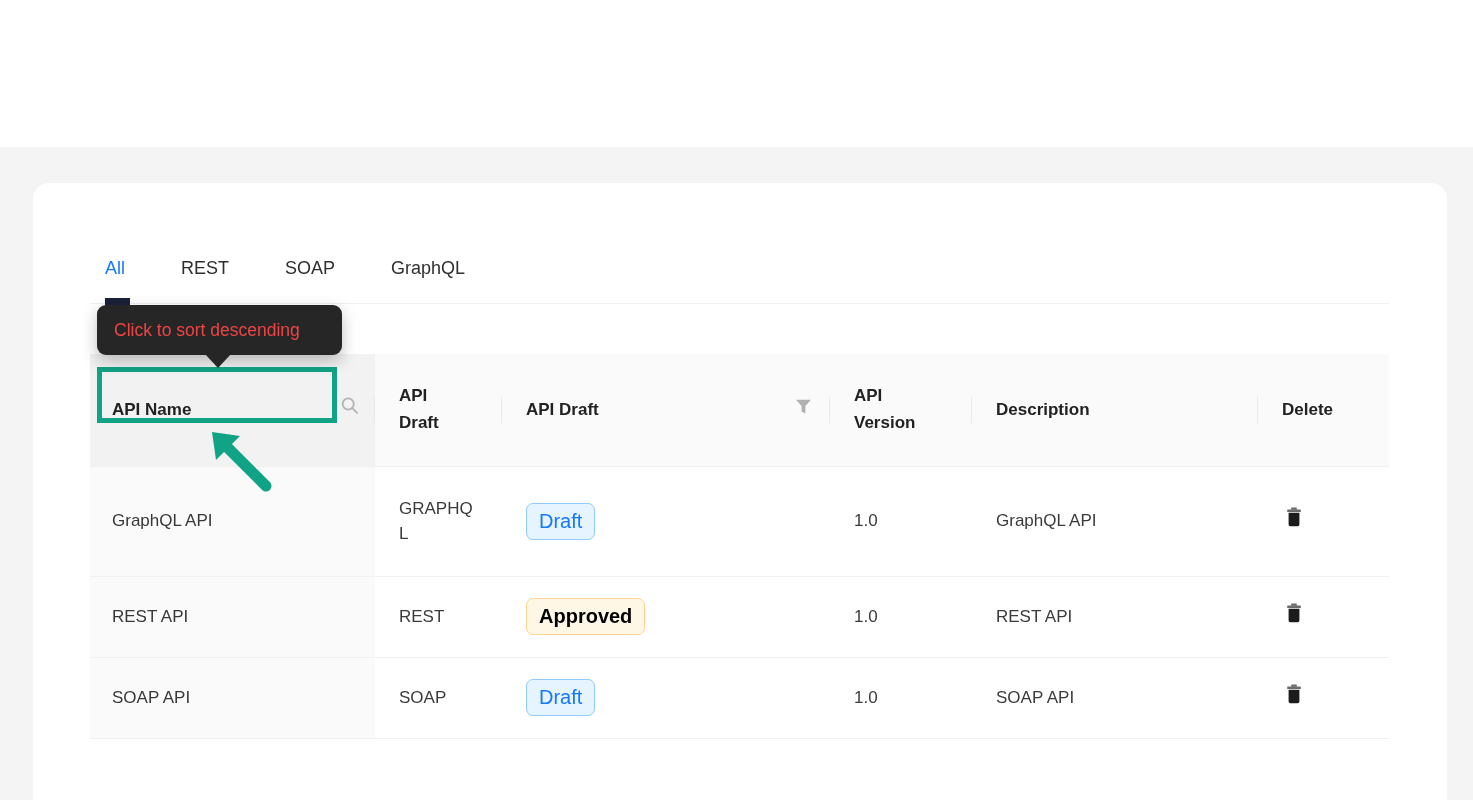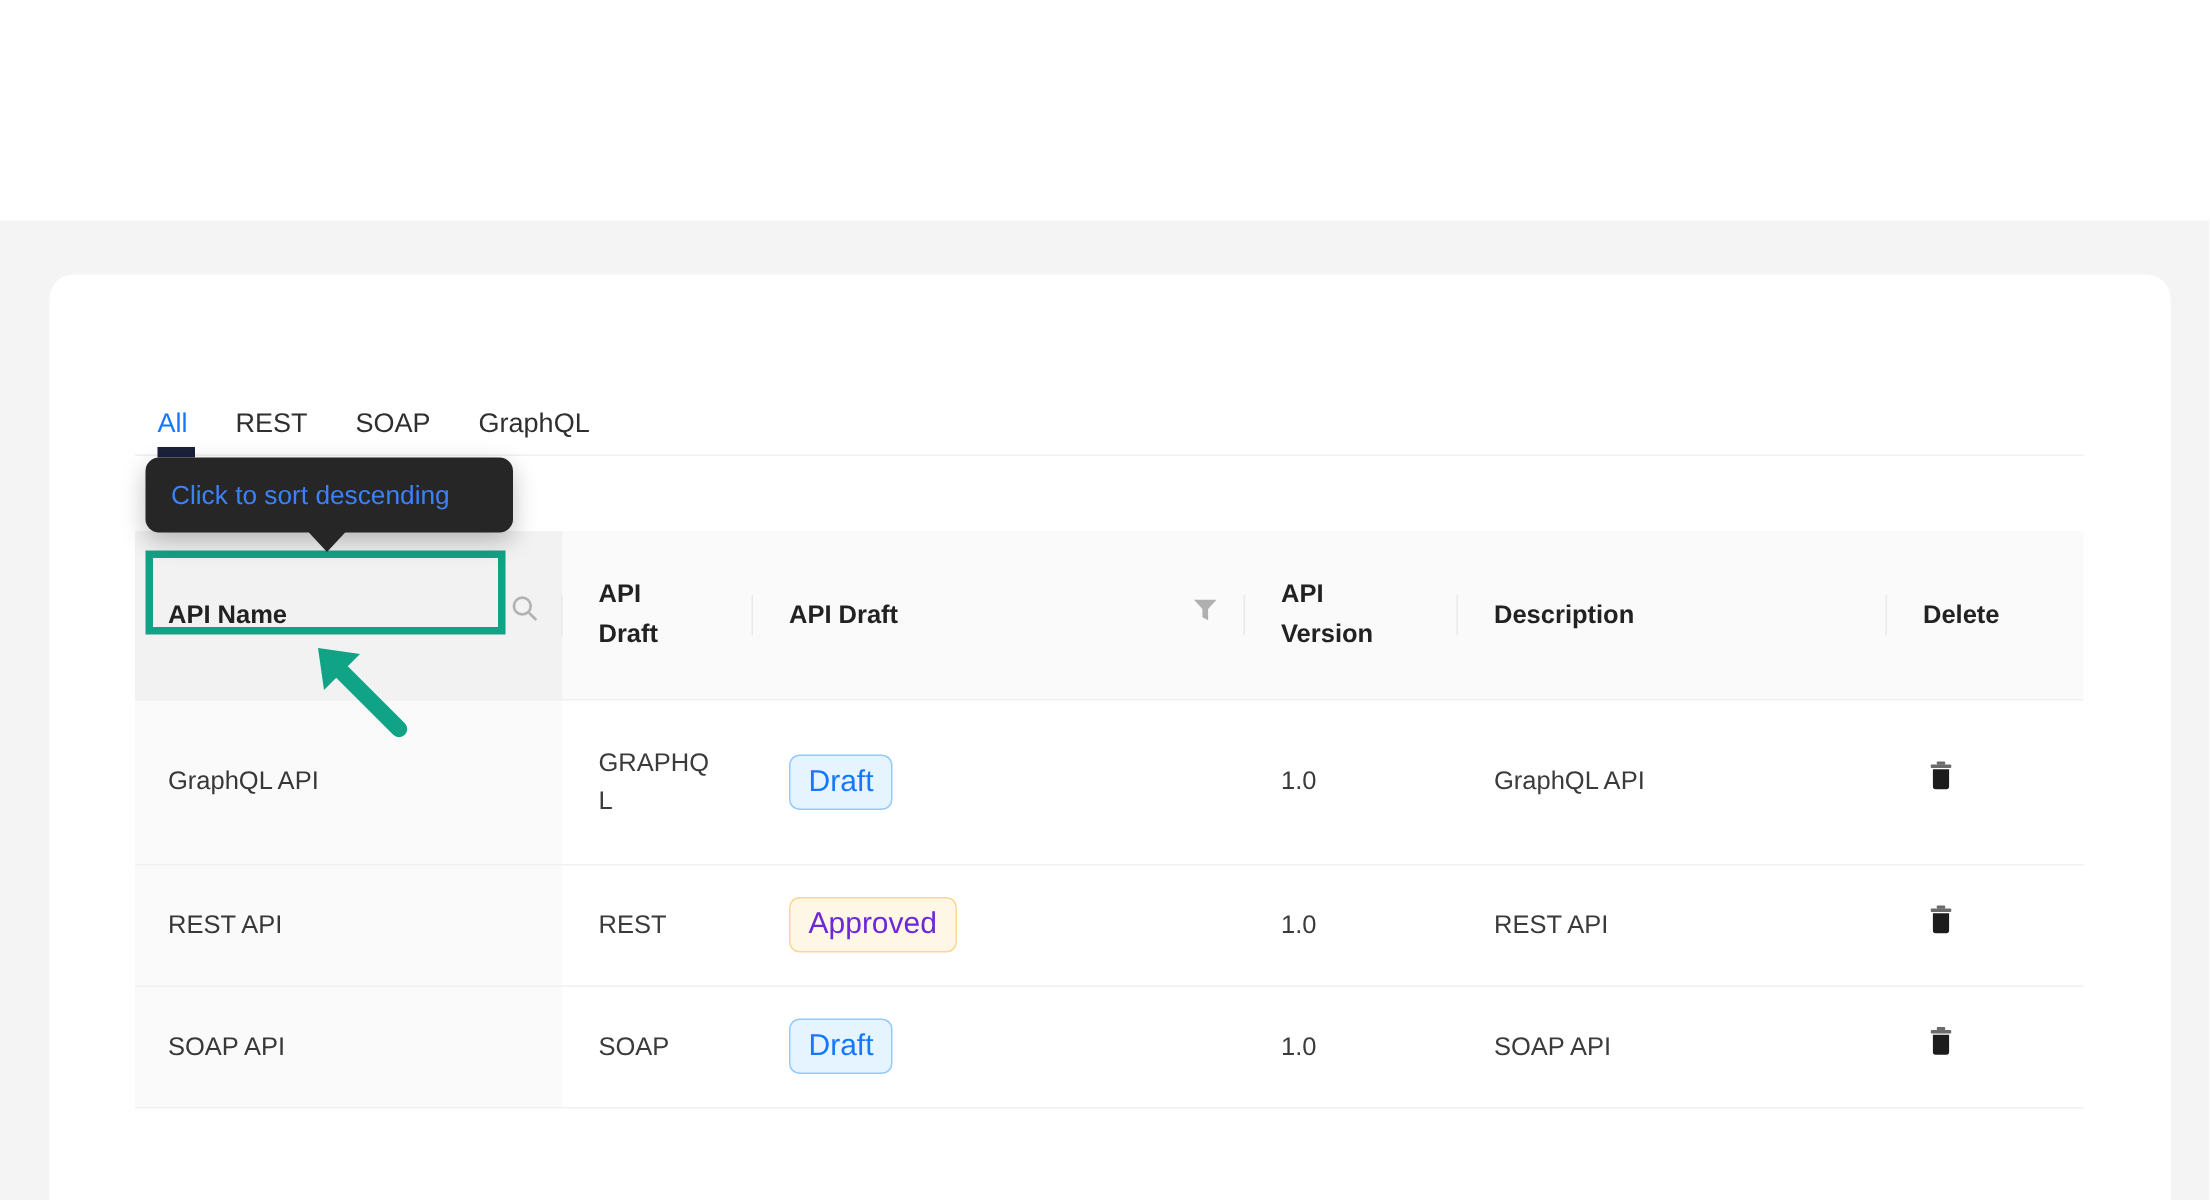--- a/index.html
+++ b/index.html
@@ -23,21 +23,21 @@
     font-family:"Liberation Sans", sans-serif; font-size:19px;
     box-shadow:0 2px 4px rgba(0,0,0,0.12); }
   .create-btn .plus { font-size:22px; font-weight:300; line-height:1; margin-top:-2px; }
 
   
   .content-bg { position:absolute; left:0; top:147px; width:100%; height:653px; background:#f4f4f5; }
   .card { position:absolute; left:33px; top:183px; width:1414px; height:660px;
           background:#fff; border-radius:16px; }
 
   
-  .tabs { position:absolute; left:105px; top:272px; display:flex; gap:32px; font-size:18px; color:#2f2f2f; }
+  .tabs { position:absolute; left:105px; top:258px; display:flex; gap:56px; font-size:18px; color:#2f2f2f; }
   .tab { cursor:pointer; padding-bottom:20px; }
   .tab.active { color:#1677ff; }
   .tabs-border { position:absolute; left:90px; top:303px; width:1299px; height:1px; background:#f0f0f0; }
   .inkbar { position:absolute; left:105px; top:298px; width:25px; height:7px; background:#1b2139; }
 
   
   table.api-table { position:absolute; left:90px; top:354px; width:1299px;
     border-collapse:collapse; table-layout:fixed; font-size:17px; }
   .api-table th, .api-table td { text-align:left; vertical-align:middle;
     border-bottom:1px solid #f0f0f0; }
@@ -52,37 +52,37 @@
 
   .api-table td { height:81px; padding:16px 24px; color:#3b3b3b; background:#fff; line-height:1.5; }
   .api-table td.td-name { background:#fafafa; padding-left:22px; color:#383838; }
   .api-table tr.row-tall td { height:110px; }
   .td-type .cell-text { display:inline-block; max-width:4.6em; word-break:break-all; }
 
   
   .badge { display:inline-block; padding:4px 12px; border-radius:7px; font-size:20px;
     line-height:1.35; border:1px solid transparent; }
   .badge-draft    { background:#e6f4ff; border-color:#91caff; color:#1677ff; }
-  .badge-approved { background:#fff7e6; border-color:#ffd591; color:#6d28d9; }
+  .badge-approved { background:#fff7e6; border-color:#ffd591; color:#000000;font-weight:bold; }
   .badge-retired  { background:#8c8c8c; border-color:#8c8c8c; color:#fff; }
 
   
   .sorter { position:absolute; left:310px; top:50%; transform:translateY(-50%);
     display:flex; flex-direction:column; align-items:center; gap:3px; cursor:pointer; }
   .caret-up { width:0; height:0; border-left:6px solid transparent; border-right:6px solid transparent;
     border-bottom:8px solid #2f6ff2; }
   .caret-down { width:0; height:0; border-left:6px solid transparent; border-right:6px solid transparent;
     border-top:8px solid #4a4a4a; }
   .search-ic { position:absolute; left:250px; top:50%; transform:translateY(-50%); cursor:pointer; }
   .filter-ic { position:absolute; right:18px; top:50%; transform:translateY(-50%); cursor:pointer; }
   .trash-btn { display:inline-block; margin-left:4px; cursor:pointer; background:none; border:none; }
 
   
   .tooltip { position:absolute; left:97px; top:305px; width:245px; height:50px; z-index:20;
-    background:#262626; color:#3b82f6; border-radius:9px; font-size:17.5px;
+    background:#262626; color:#ef4444; border-radius:9px; font-size:17.5px;
     display:flex; align-items:center; padding-left:17px;
     box-shadow:0 6px 16px rgba(0,0,0,0.25); }
   .tooltip-arrow { position:absolute; left:205px; top:354px; z-index:20; width:0; height:0;
     border-left:13px solid transparent; border-right:13px solid transparent;
     border-top:14px solid #262626; }
   .hl-box { position:absolute; left:97px; top:367px; width:240px; height:56px; z-index:15;
     border:5px solid #11a385; pointer-events:none; }
   .annot-arrow { position:absolute; left:198px; top:420px; z-index:15; pointer-events:none; }
 </style>
 </head>

